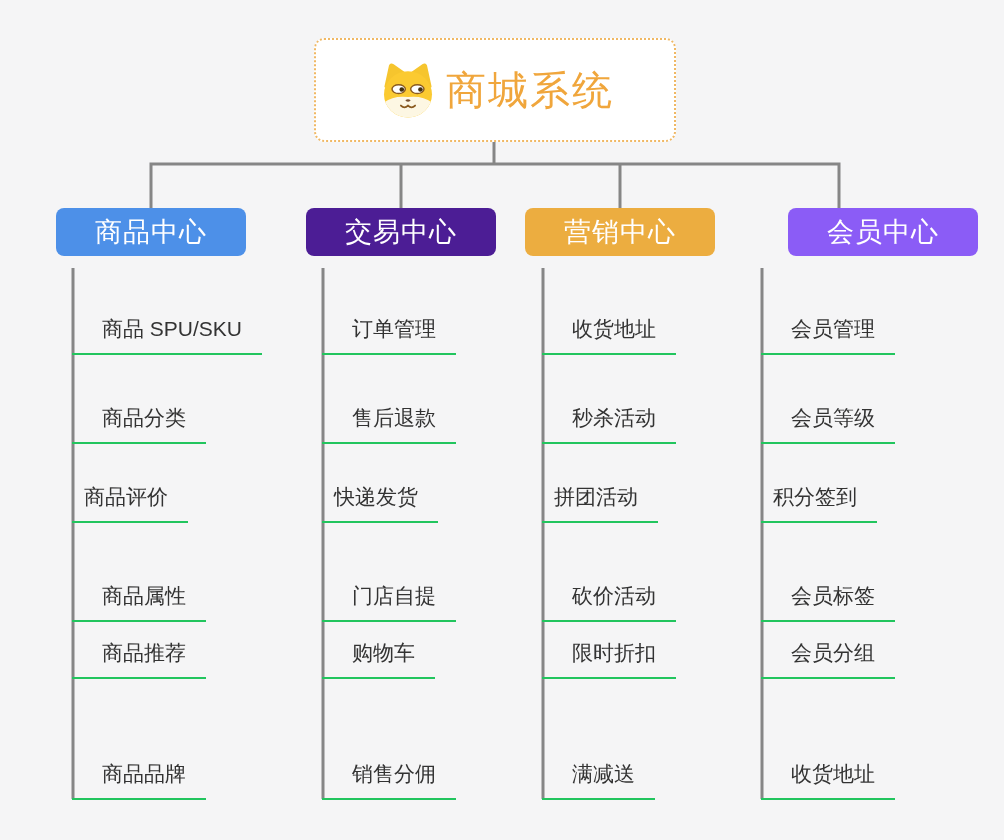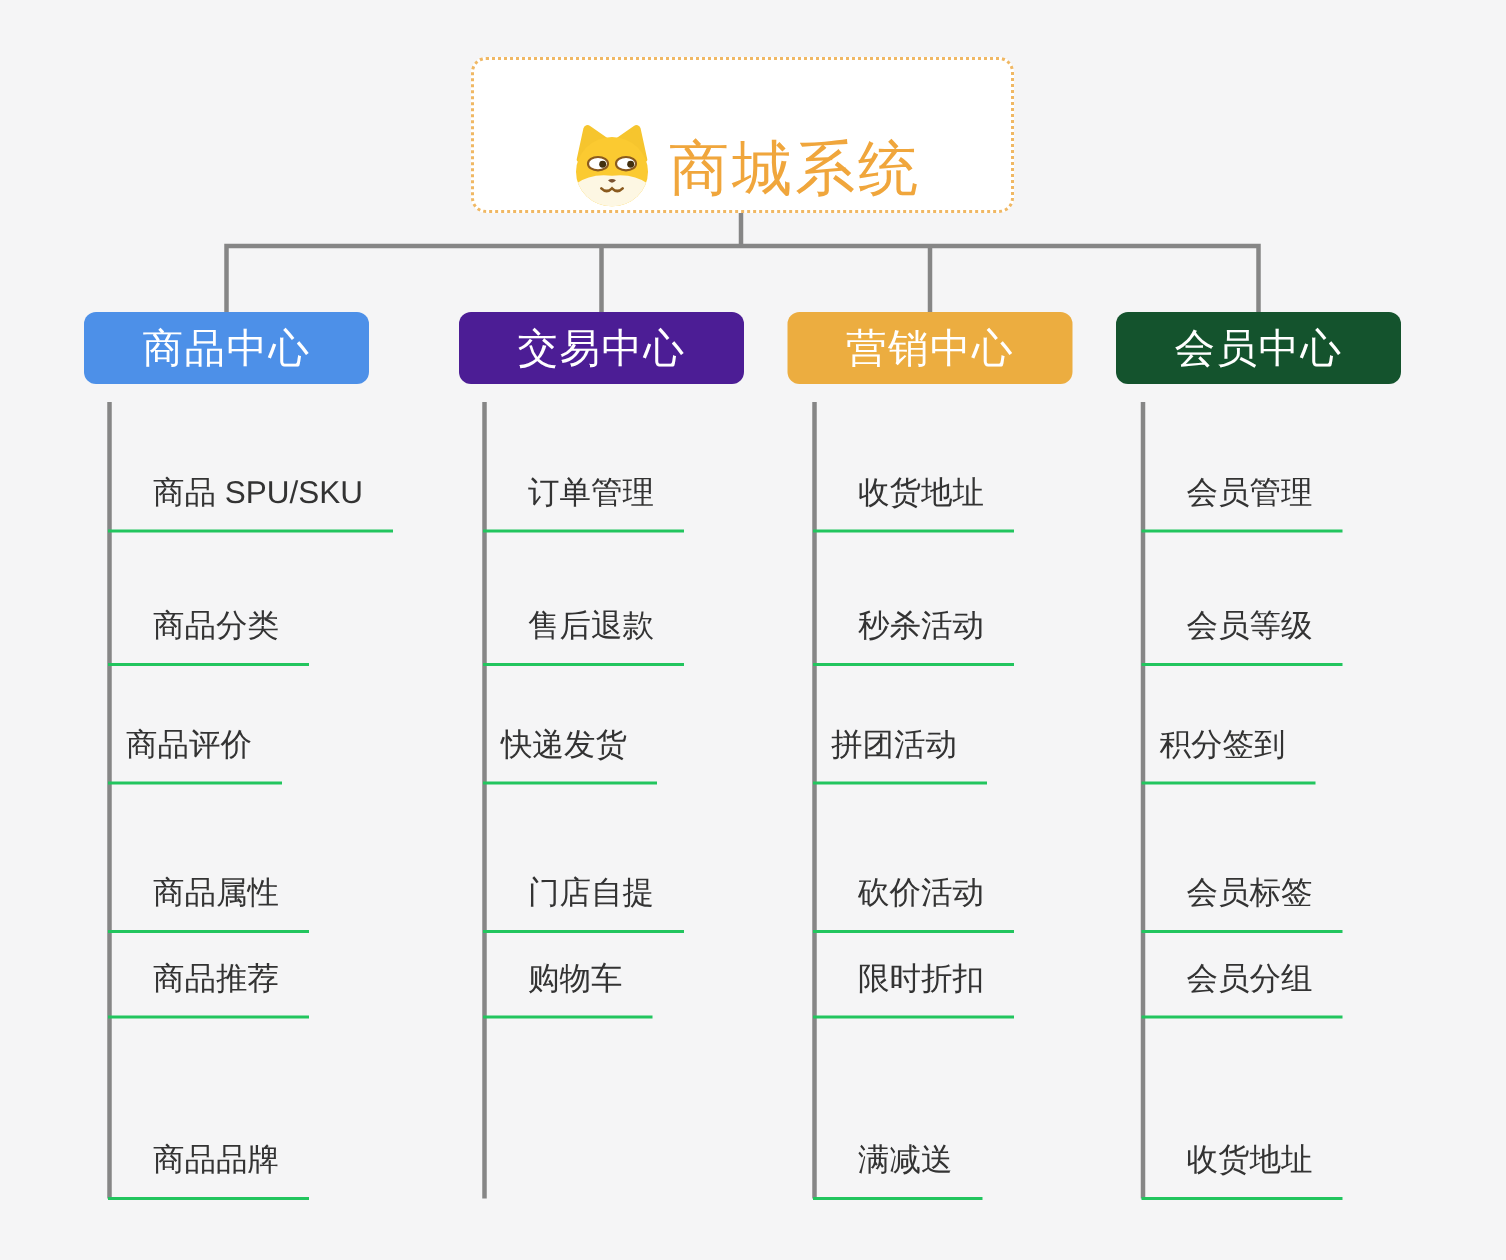--- a/index.html
+++ b/index.html
@@ -24,21 +24,21 @@
   }
   
   .root-node {
     position: absolute;
     left: 314px; top: 38px;
     width: 362px; height: 104px;
     background: #ffffff;
     border: 2px dotted #f0b864;
     border-radius: 10px;
     display: flex;
-    align-items: flex-end;
+    align-items: center;
     justify-content: center;
     gap: 6px;
   }
   .root-title {
     font-size: 40px;
     color: #f0a63c;
     letter-spacing: 2px;
     white-space: nowrap;
   }
   .dog-icon { width: 64px; height: 60px; flex: 0 0 auto; }
@@ -52,21 +52,21 @@
     align-items: center;
     justify-content: center;
     color: #ffffff;
     font-size: 27px;
     letter-spacing: 1px;
     white-space: nowrap;
   }
   .branch-1 { left: 56px;  background: #4d90e8; }
   .branch-2 { left: 306px; background: #4c1d95; }
   .branch-3 { left: 525px; background: #ecad40; }
-  .branch-4 { left: 744px; background: #14532d; }
+  .branch-4 { left: 788px; background: #8b5cf6; }
   
   .child-node {
     position: absolute;
     display: inline-block;
     padding: 0 20px 8px 30px;
     border-bottom: 2px solid #22c55e;
     font-size: 21px;
     line-height: 32px;
     color: #333333;
     white-space: nowrap;
@@ -142,20 +142,21 @@
   <div class="child-node col-1 row-3">商品评价</div>
   <div class="child-node col-1 row-4">商品属性</div>
   <div class="child-node col-1 row-5">商品推荐</div>
   <div class="child-node col-1 row-6">商品品牌</div>
 
   <div class="child-node col-2 row-1">订单管理</div>
   <div class="child-node col-2 row-2">售后退款</div>
   <div class="child-node col-2 row-3">快递发货</div>
   <div class="child-node col-2 row-4">门店自提</div>
   <div class="child-node col-2 row-5">购物车</div>
+  <div class="child-node col-2 row-6">销售分佣</div>
 
   <div class="child-node col-3 row-1">收货地址</div>
   <div class="child-node col-3 row-2">秒杀活动</div>
   <div class="child-node col-3 row-3">拼团活动</div>
   <div class="child-node col-3 row-4">砍价活动</div>
   <div class="child-node col-3 row-5">限时折扣</div>
   <div class="child-node col-3 row-6">满减送</div>
 
   <div class="child-node col-4 row-1">会员管理</div>
   <div class="child-node col-4 row-2">会员等级</div>

